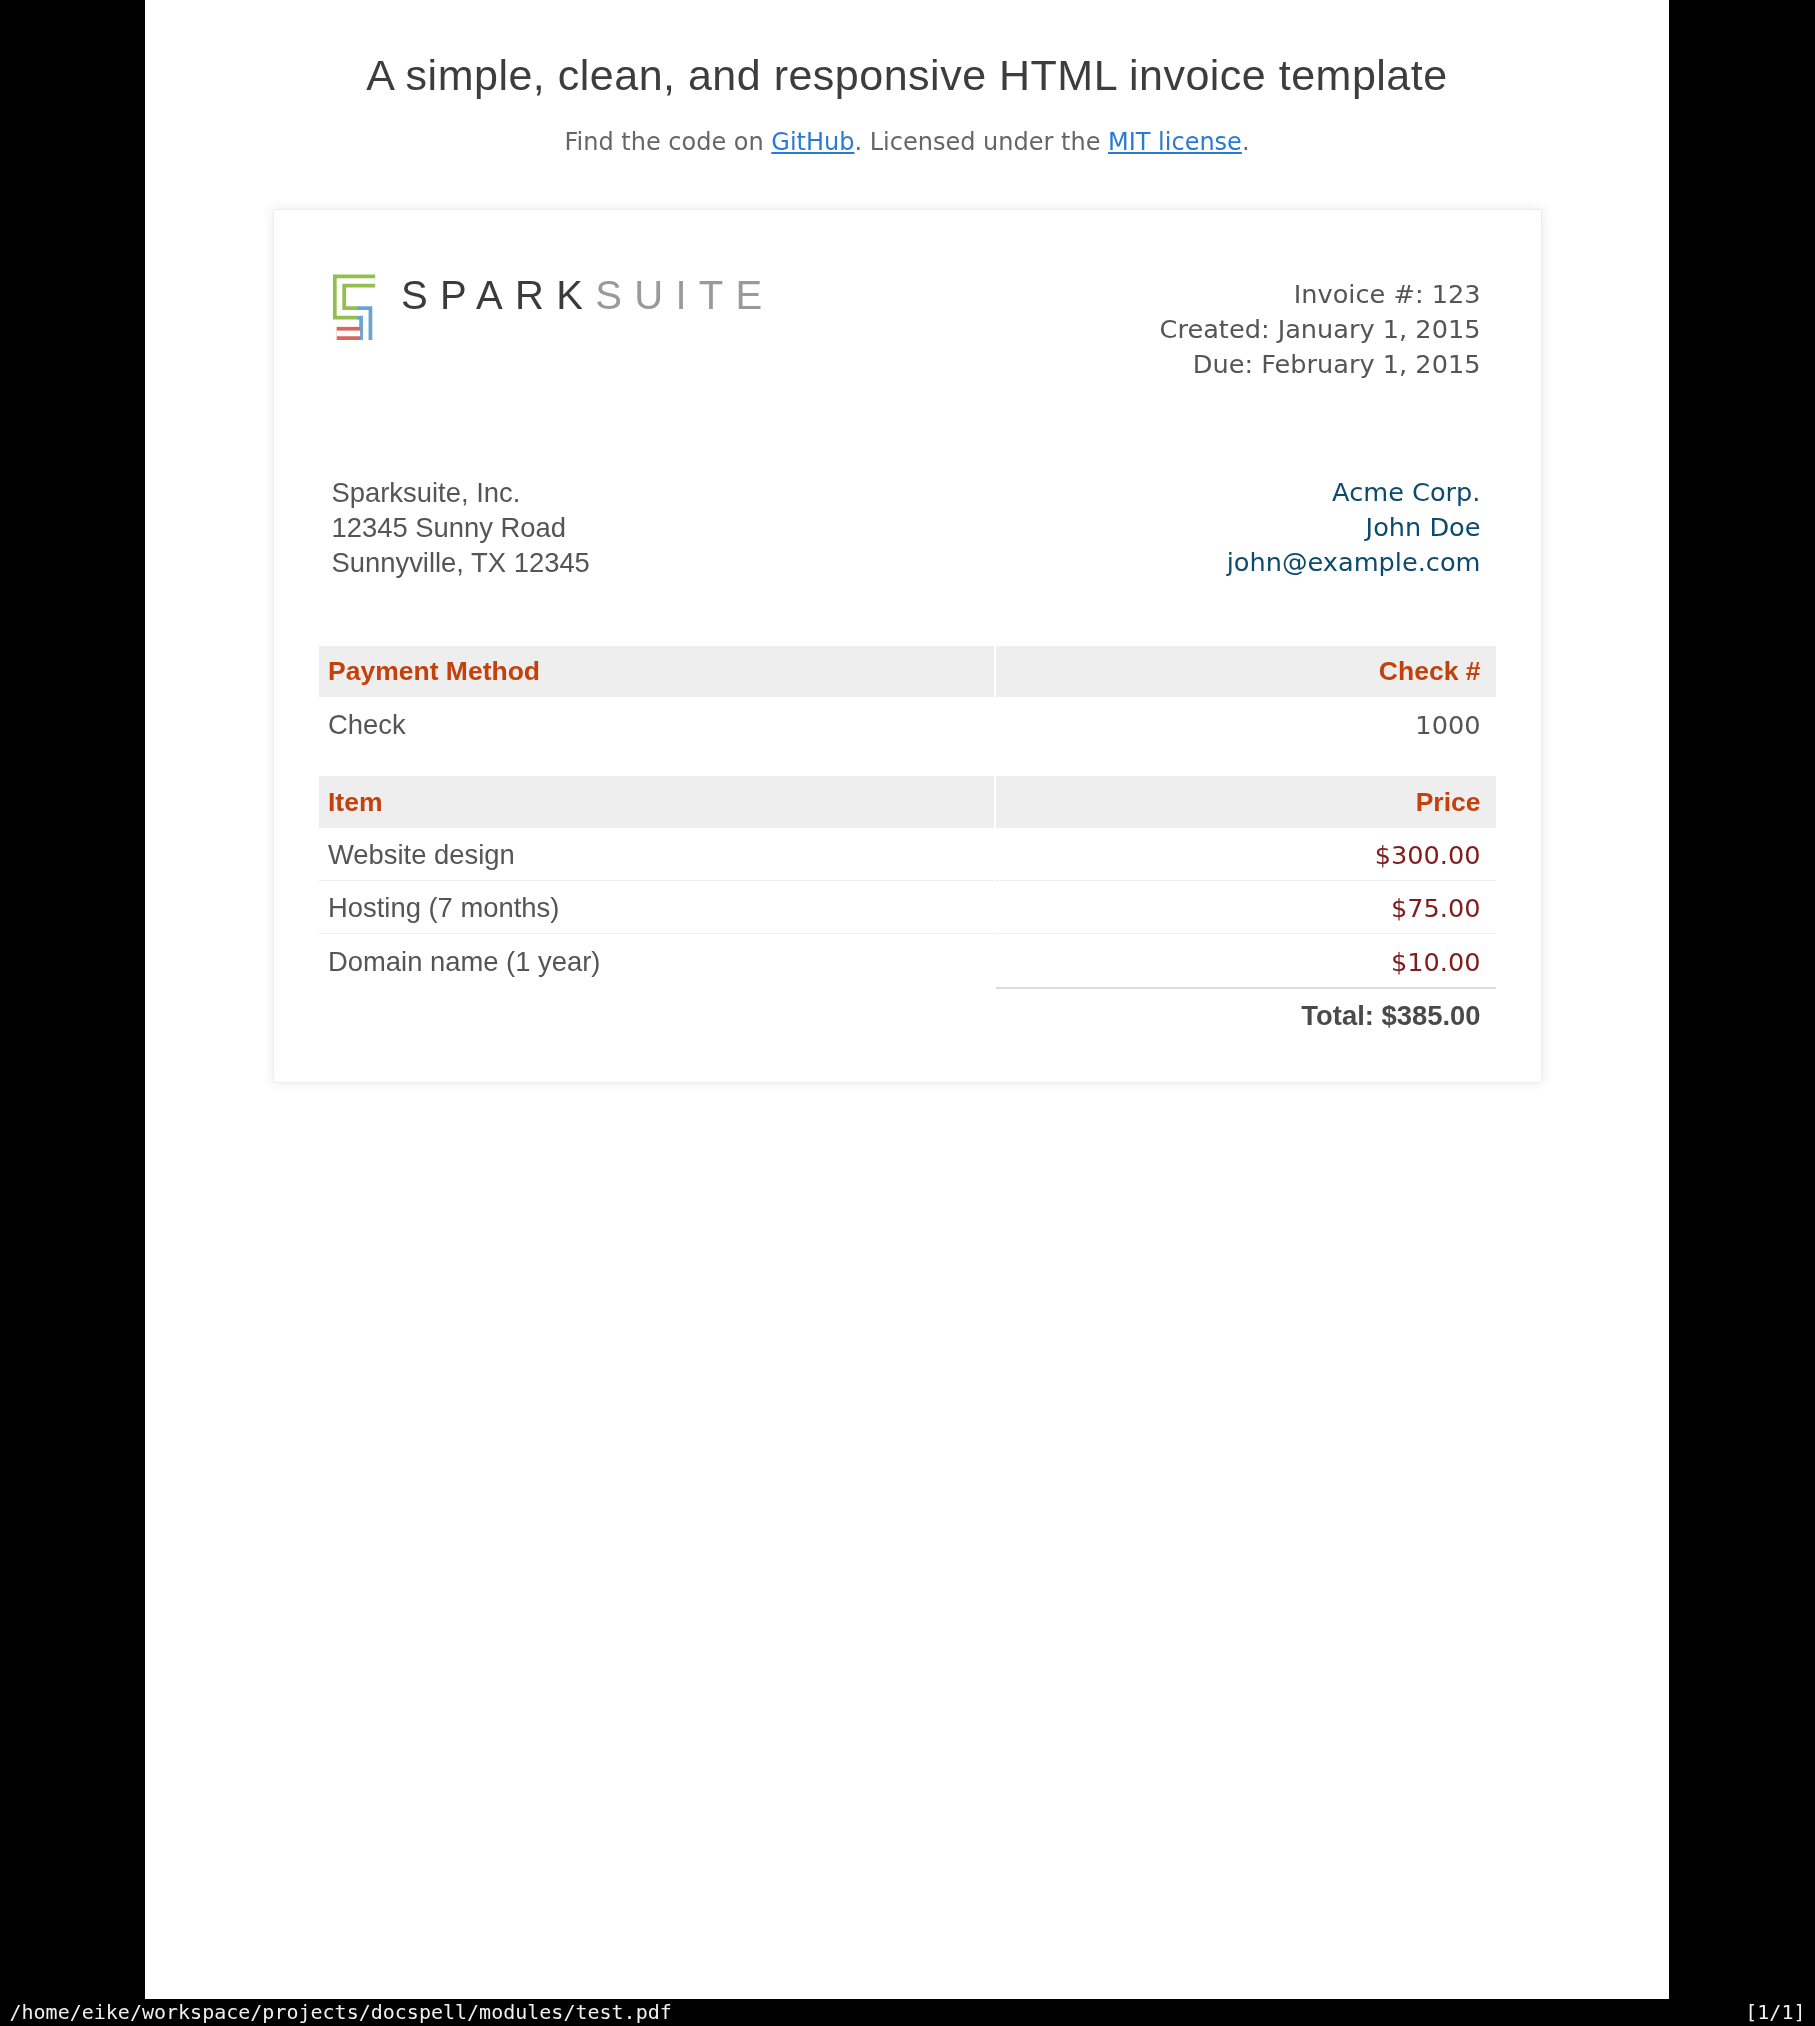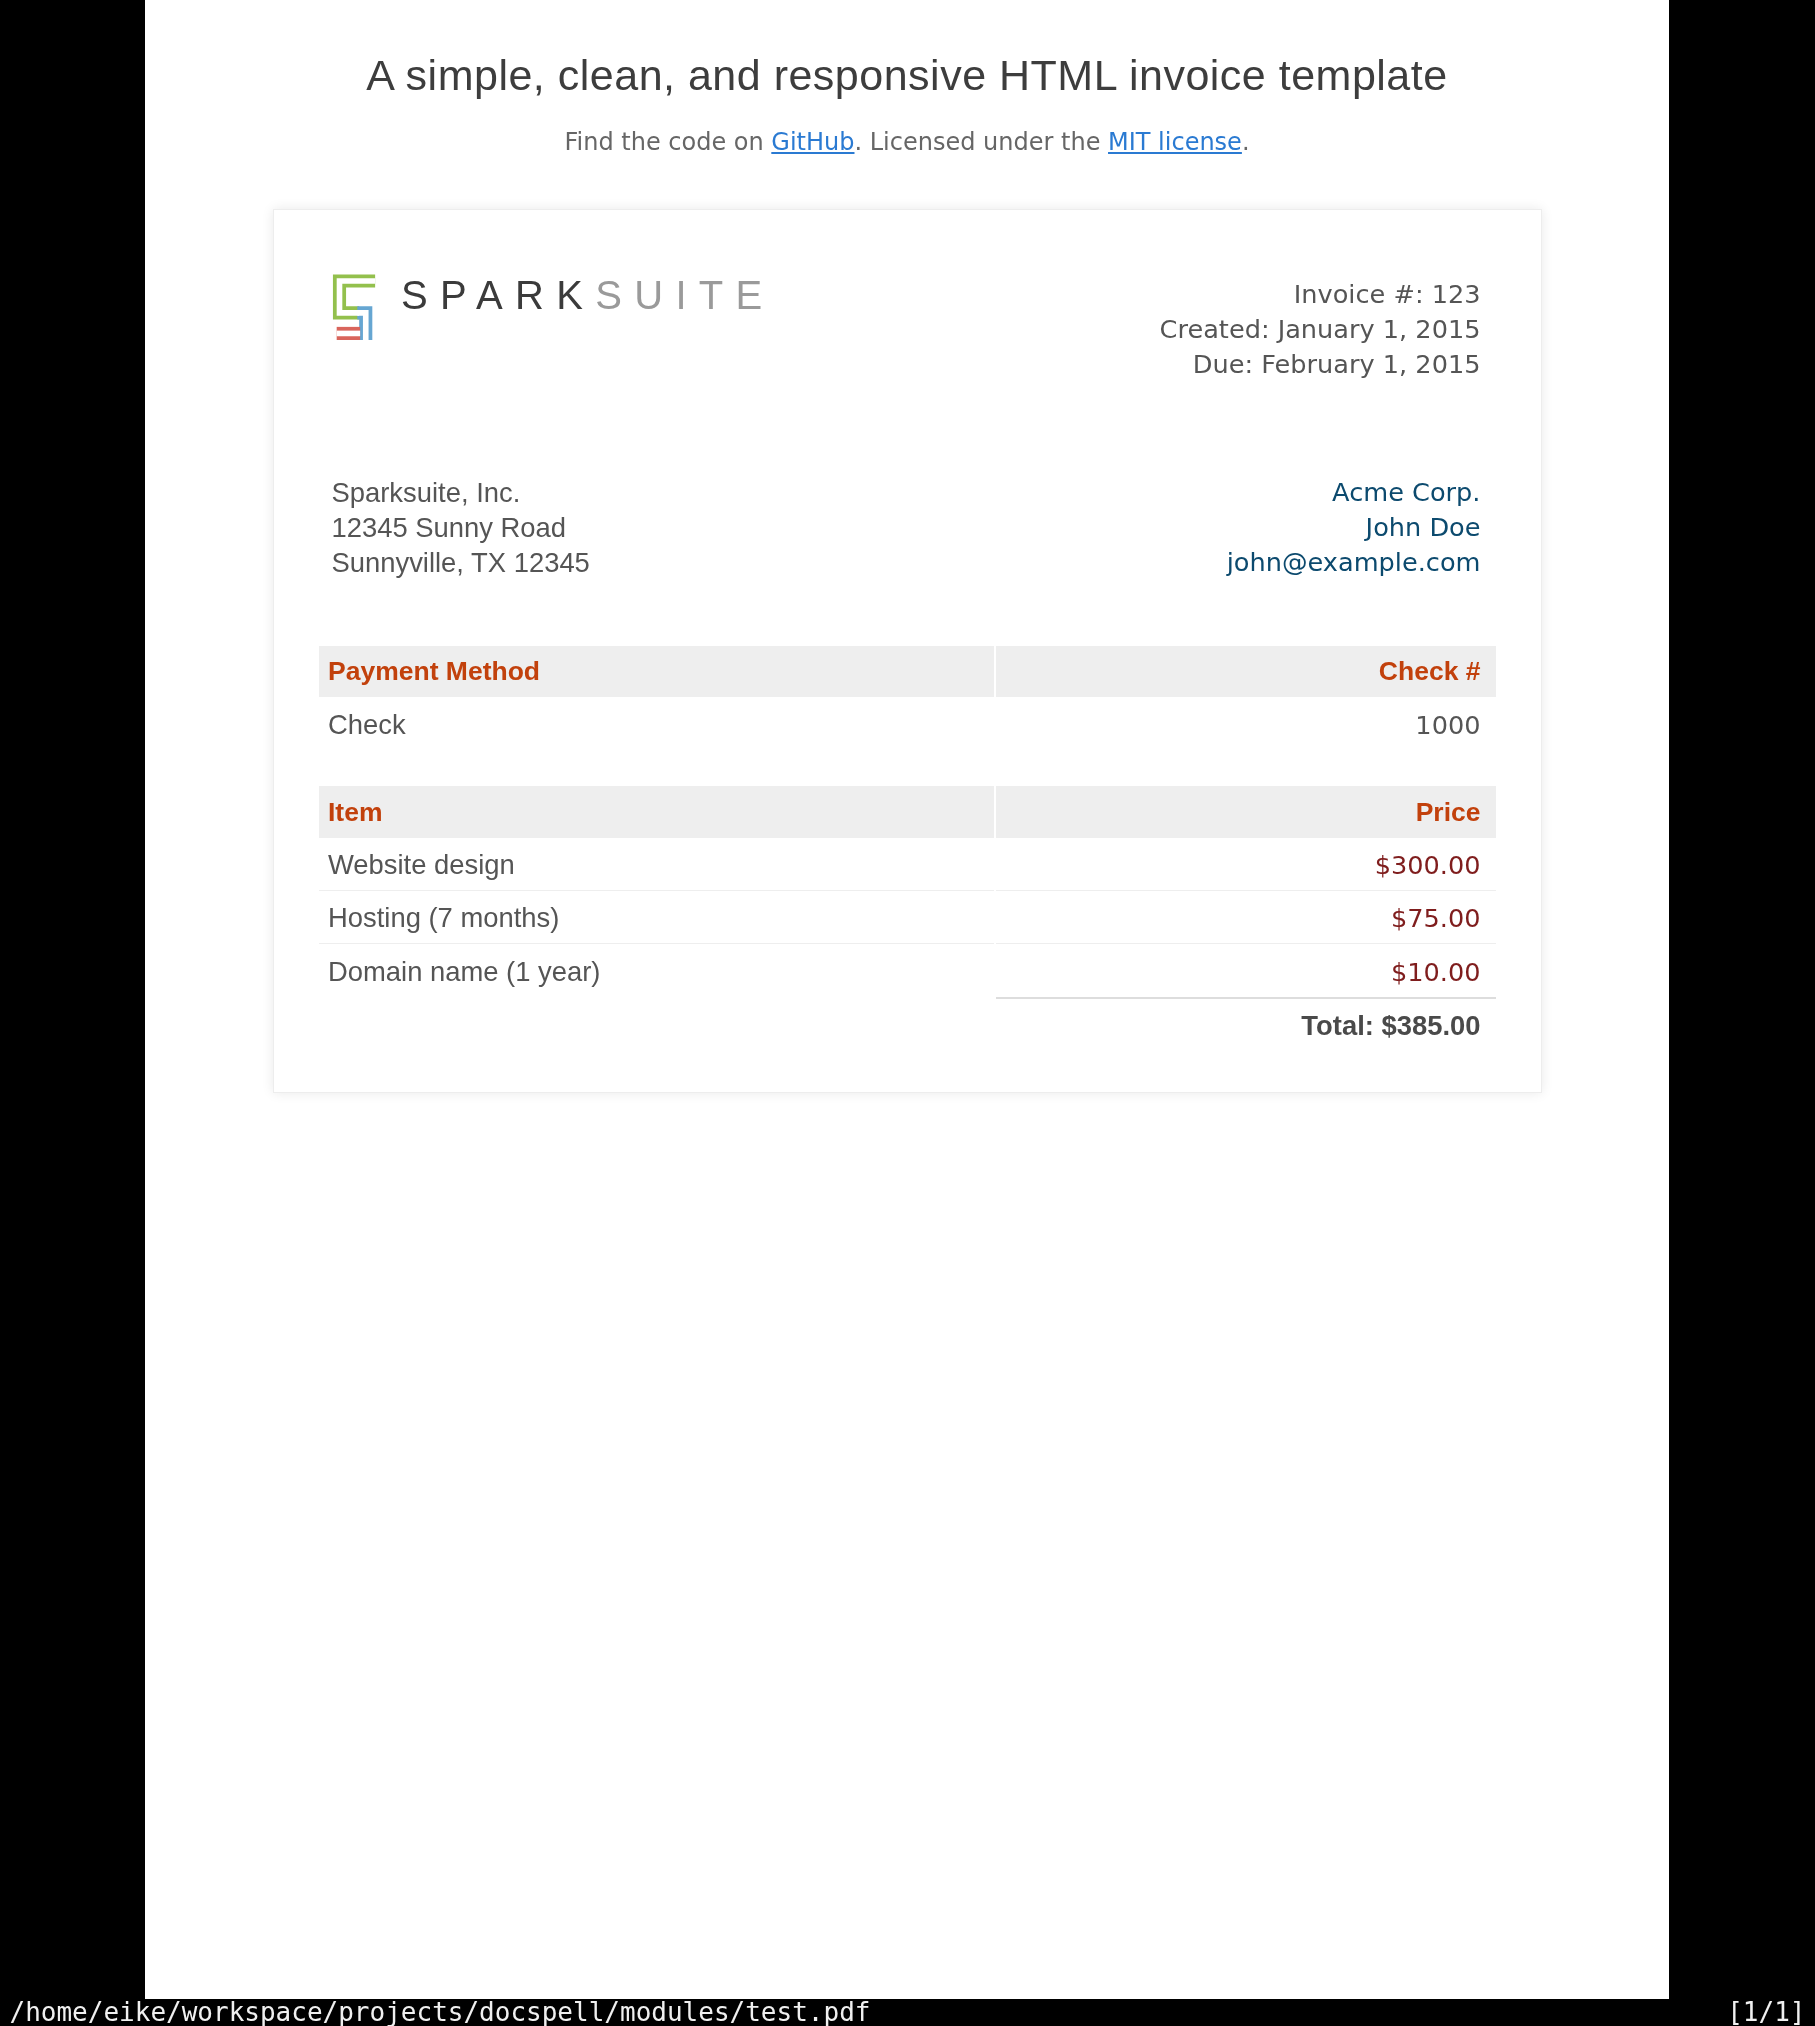--- a/index.html
+++ b/index.html
@@ -59,21 +59,21 @@
     font-size:27.4px; line-height:35px; color:#555;
   }
   .addr-to {
     padding-right:17px; text-align:right;
     font-family:"DejaVu Sans", sans-serif; font-size:25.6px; line-height:35px; color:#0c4a6e;
   }
 
   
   table { width:100%; border-collapse:separate; border-spacing:2.8px 0; text-align:left; }
   .pay-table { margin-top:66px; }
-  .items-table { margin-top:19px; }
+  .items-table { margin-top:9px; }
   col.c1 { width:57.5%; }
   col.c2 { width:42.5%; }
 
   th.heading {
     background:#eee; color:#c2410c; font-weight:bold;
     font-family:"Liberation Sans", sans-serif; font-size:26.5px;
     padding:10.4px 9.5px 10.4px 9.5px; height:49px;
   }
   th.heading.right { text-align:right; padding-right:15px; }
 
@@ -100,21 +100,21 @@
     border-top:2.8px solid #ddd;
     font-family:"Liberation Sans", sans-serif; font-weight:bold;
     font-size:27.4px; color:#4a4a4a; text-align:right;
     padding:11.4px 15px 0 9.5px;
   }
 
   
   .statusbar {
     position:absolute; left:0; top:1999px; width:1815px; height:27.4px;
     background:#000; color:#f0f0f0;
-    font-family:"DejaVu Sans Mono", monospace; font-size:26px; line-height:27.4px;
+    font-family:"DejaVu Sans Mono", monospace; font-size:20px; line-height:27.4px;
     display:flex; justify-content:space-between; padding:0 9.5px;
   }
 </style>
 </head>
 <body>
 
 <div class="page">
 
   <h1 class="doc-title">A simple, clean, and responsive HTML invoice template</h1>
 

